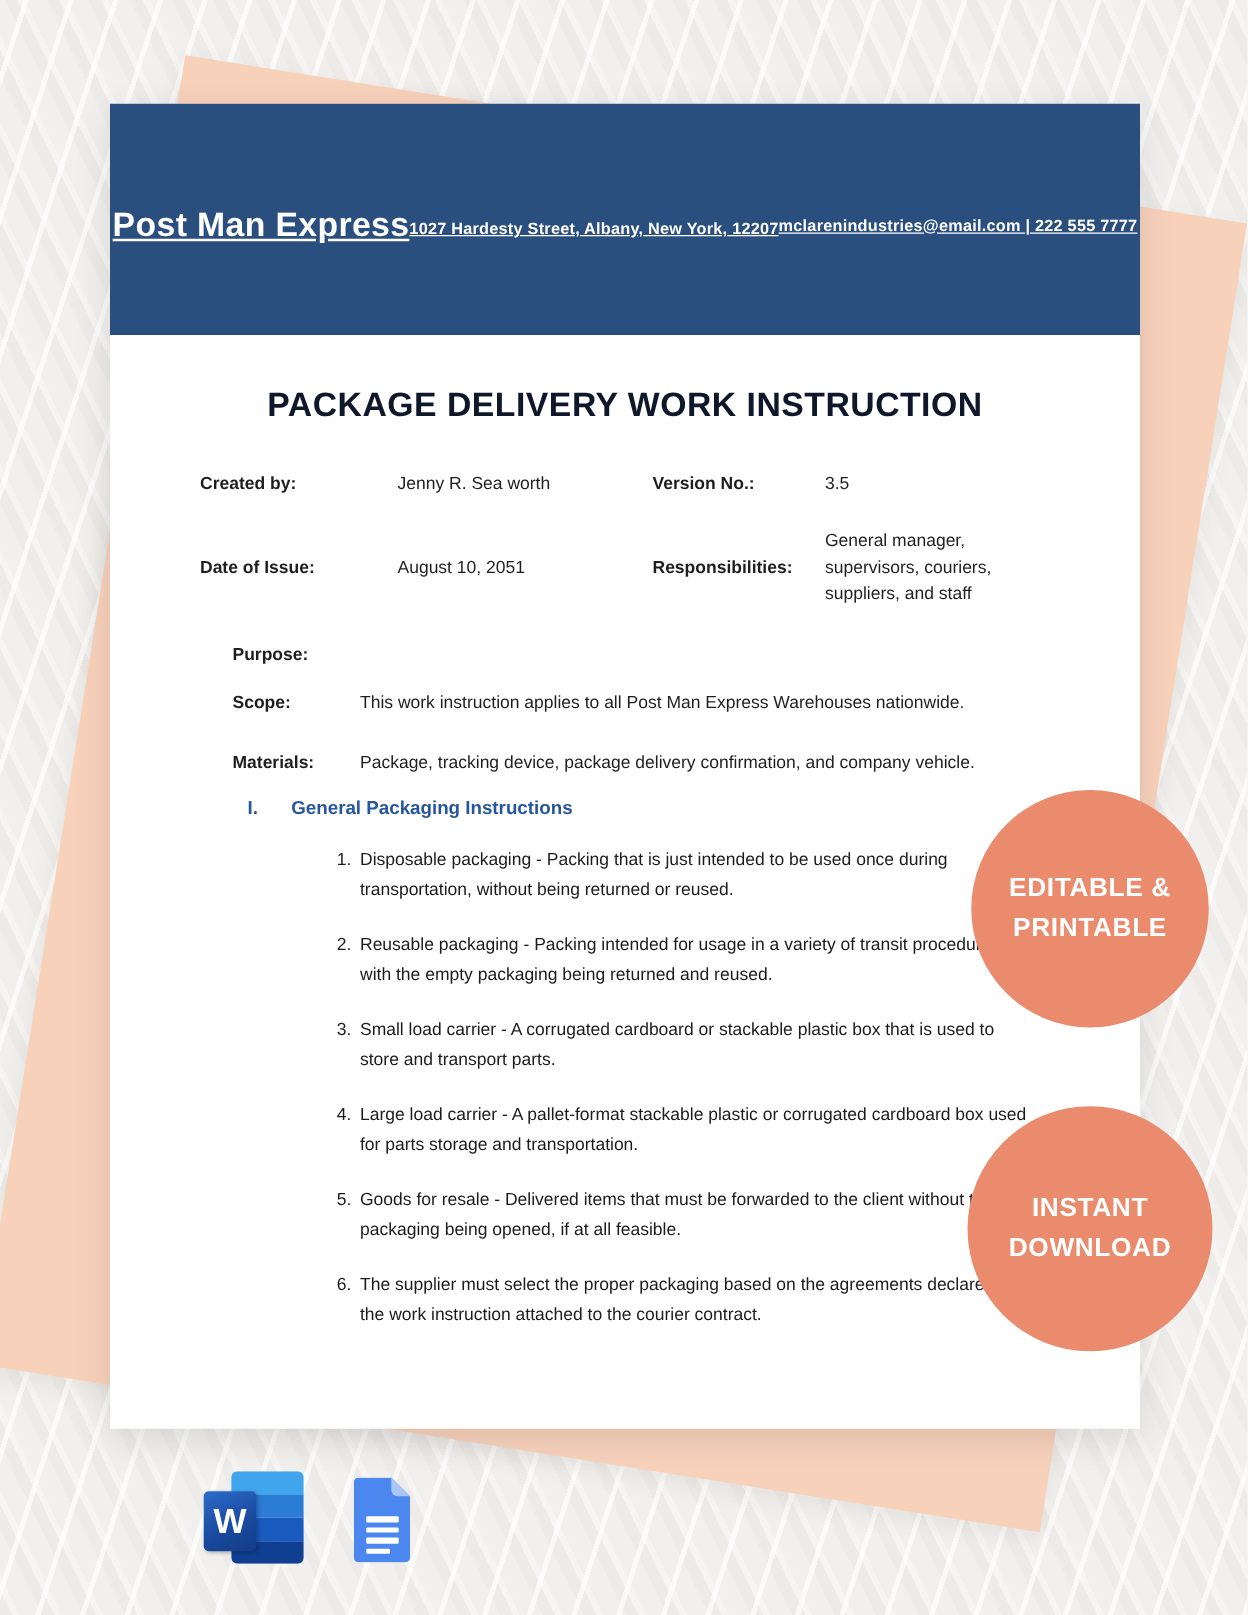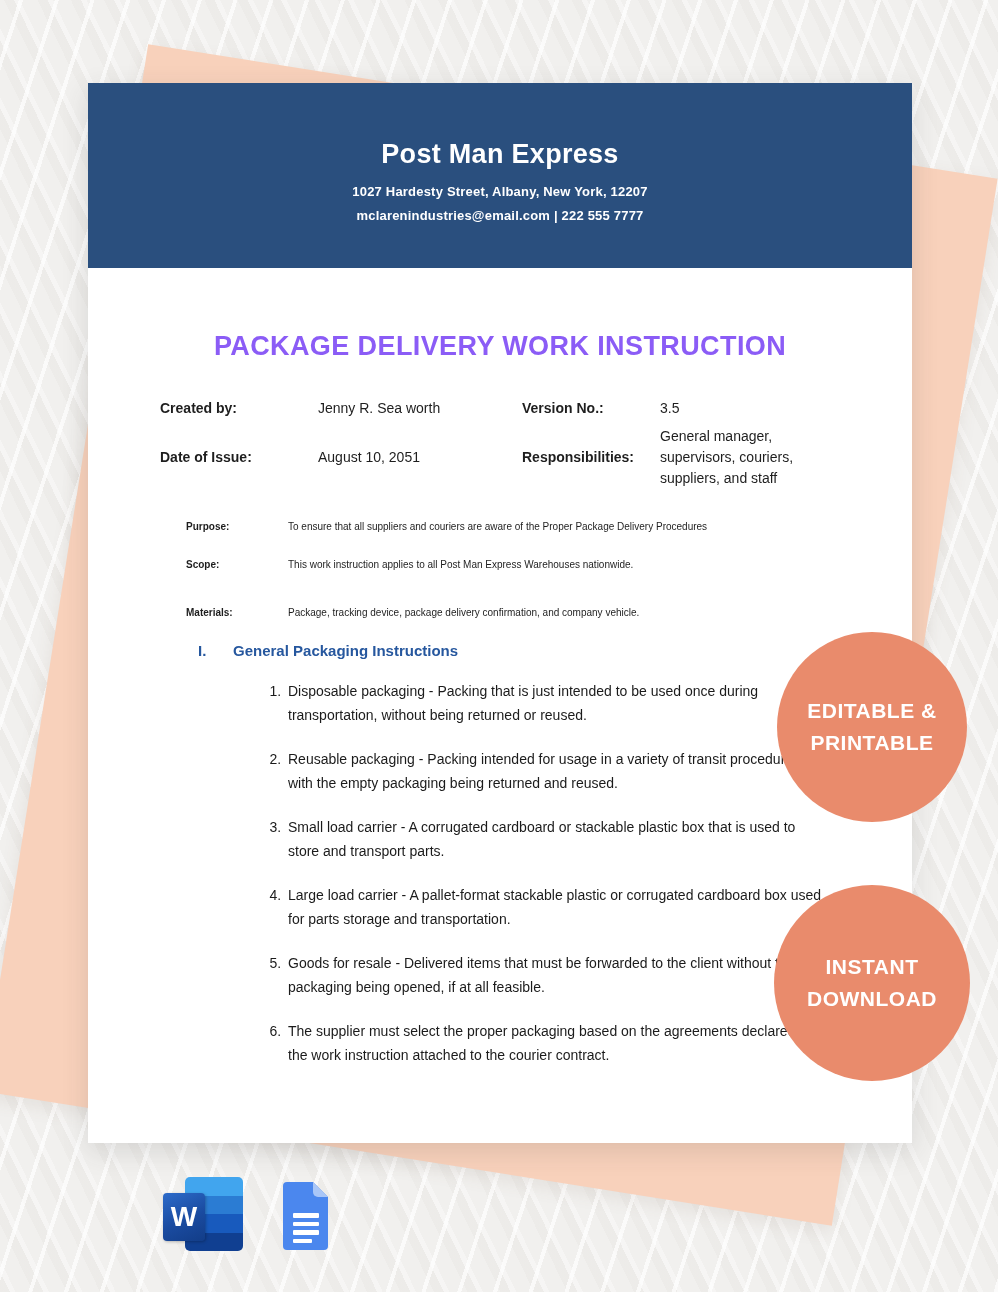--- a/index.html
+++ b/index.html
@@ -25,41 +25,42 @@
   
   .document {
     position:absolute; left:88px; top:83px; width:824px; height:1060px;
     background:#ffffff; z-index:2;
     box-shadow:0 8px 26px rgba(60,60,60,.14);
     color:#1e1e1e;
   }
 
   .letterhead {
     height:185px; background:#2a4f7e; color:#fff;
-    display:flex; flex-direction:column; align-items:center; justify-content:center;
+    display:flex; align-items:center; justify-content:center;
     text-align:center;
+    text-decoration:underline;
   }
   .letterhead .company { font-size:27px; font-weight:bold; letter-spacing:.3px; margin-top:10px; }
   .letterhead .addr, .letterhead .contact { font-size:13px; font-weight:bold; margin-top:9px; letter-spacing:.2px; }
   .letterhead .addr { margin-top:14px; }
 
   .doc-title {
-    margin-top:63px; text-align:center;
-    font-size:27px; font-weight:bold; color:#8b5cf6; letter-spacing:.4px;
+    margin-top:41px; text-align:center;
+    font-size:27px; font-weight:bold; color:#0f172a; letter-spacing:.4px;
   }
 
   .meta {
     margin:36px 70px 0 72px;
     display:grid; grid-template-columns:158px 204px 138px 1fr;
-    row-gap:7px; align-items:center;
+    row-gap:25px; align-items:center;
     font-size:14px; line-height:21px;
   }
   .meta .lab { font-weight:bold; }
 
-  .info { margin:26px 0 0 98px; font-size:10px; line-height:24px; }
+  .info { margin:26px 0 0 98px; font-size:14px; line-height:24px; }
   .info-row { display:flex; }
   .info-row + .info-row.scope-row { margin-top:14px; }
   .info-row + .info-row.materials-row { margin-top:24px; }
   .info-row .lab { width:102px; font-weight:bold; flex:0 0 102px; }
   .info-row .txt { width:530px; }
 
   .procedure-heading {
     margin-top:20px; text-align:center;
     font-size:23px; font-weight:bold; color:#1f4e8f; letter-spacing:.3px;
   }
@@ -144,21 +145,20 @@
 
       <div class="lab">Date of Issue:</div>
       <div class="val">August 10, 2051</div>
       <div class="lab">Responsibilities:</div>
       <div class="val">General manager, supervisors, couriers, suppliers, and staff</div>
     </div>
 
     <div class="info">
       <div class="info-row purpose-row">
         <div class="lab">Purpose:</div>
-        <div class="txt">To ensure that all suppliers and couriers are aware of the Proper Package Delivery Procedures</div>
       </div>
       <div class="info-row scope-row">
         <div class="lab">Scope:</div>
         <div class="txt">This work instruction applies to all Post Man Express Warehouses nationwide.</div>
       </div>
       <div class="info-row materials-row">
         <div class="lab">Materials:</div>
         <div class="txt">Package, tracking device, package delivery confirmation, and company vehicle.</div>
       </div>
     </div>

